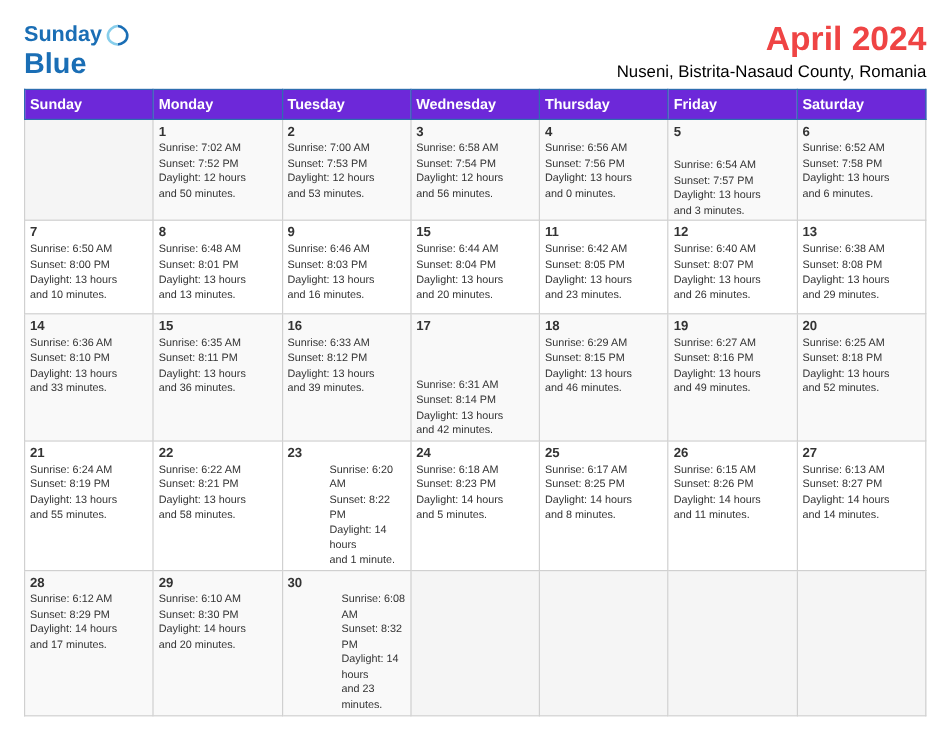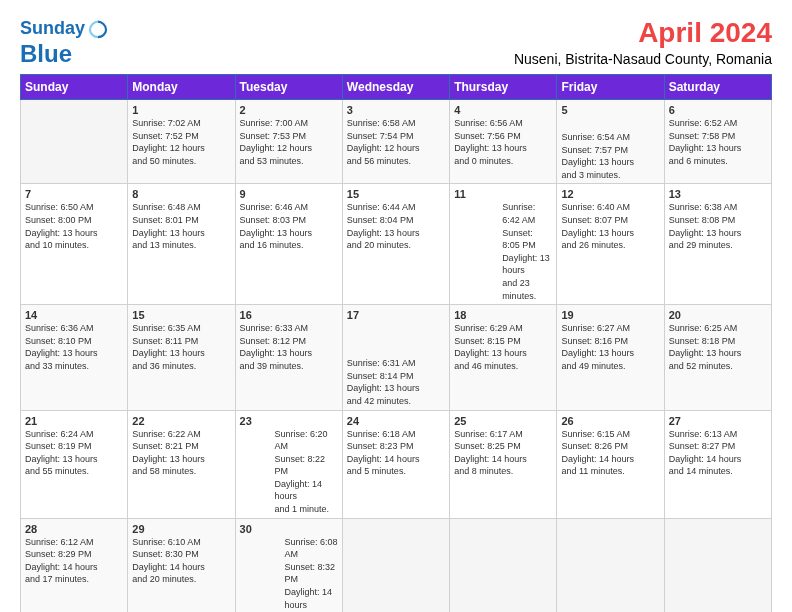--- a/index.html
+++ b/index.html
@@ -201,21 +201,21 @@
           </td>
           <td>
             <span class="day-number">15</span>
             <div class="day-info" style="white-space: pre-line;">Sunrise: 6:44 AM
 Sunset: 8:04 PM
 Daylight: 13 hours
 and 20 minutes.</div>
           </td>
           <td>
             <span class="day-number">11</span>
-            <div class="day-info" style="white-space: pre-line; margin-left: 48px;">Sunrise: 6:42 AM
+            <div class="day-info" style="white-space: pre-line;">Sunrise: 6:42 AM
 Sunset: 8:05 PM
 Daylight: 13 hours
 and 23 minutes.</div>
           </td>
           <td>
             <span class="day-number">12</span>
             <div class="day-info" style="white-space: pre-line;">Sunrise: 6:40 AM
 Sunset: 8:07 PM
 Daylight: 13 hours
 and 26 minutes.</div>

